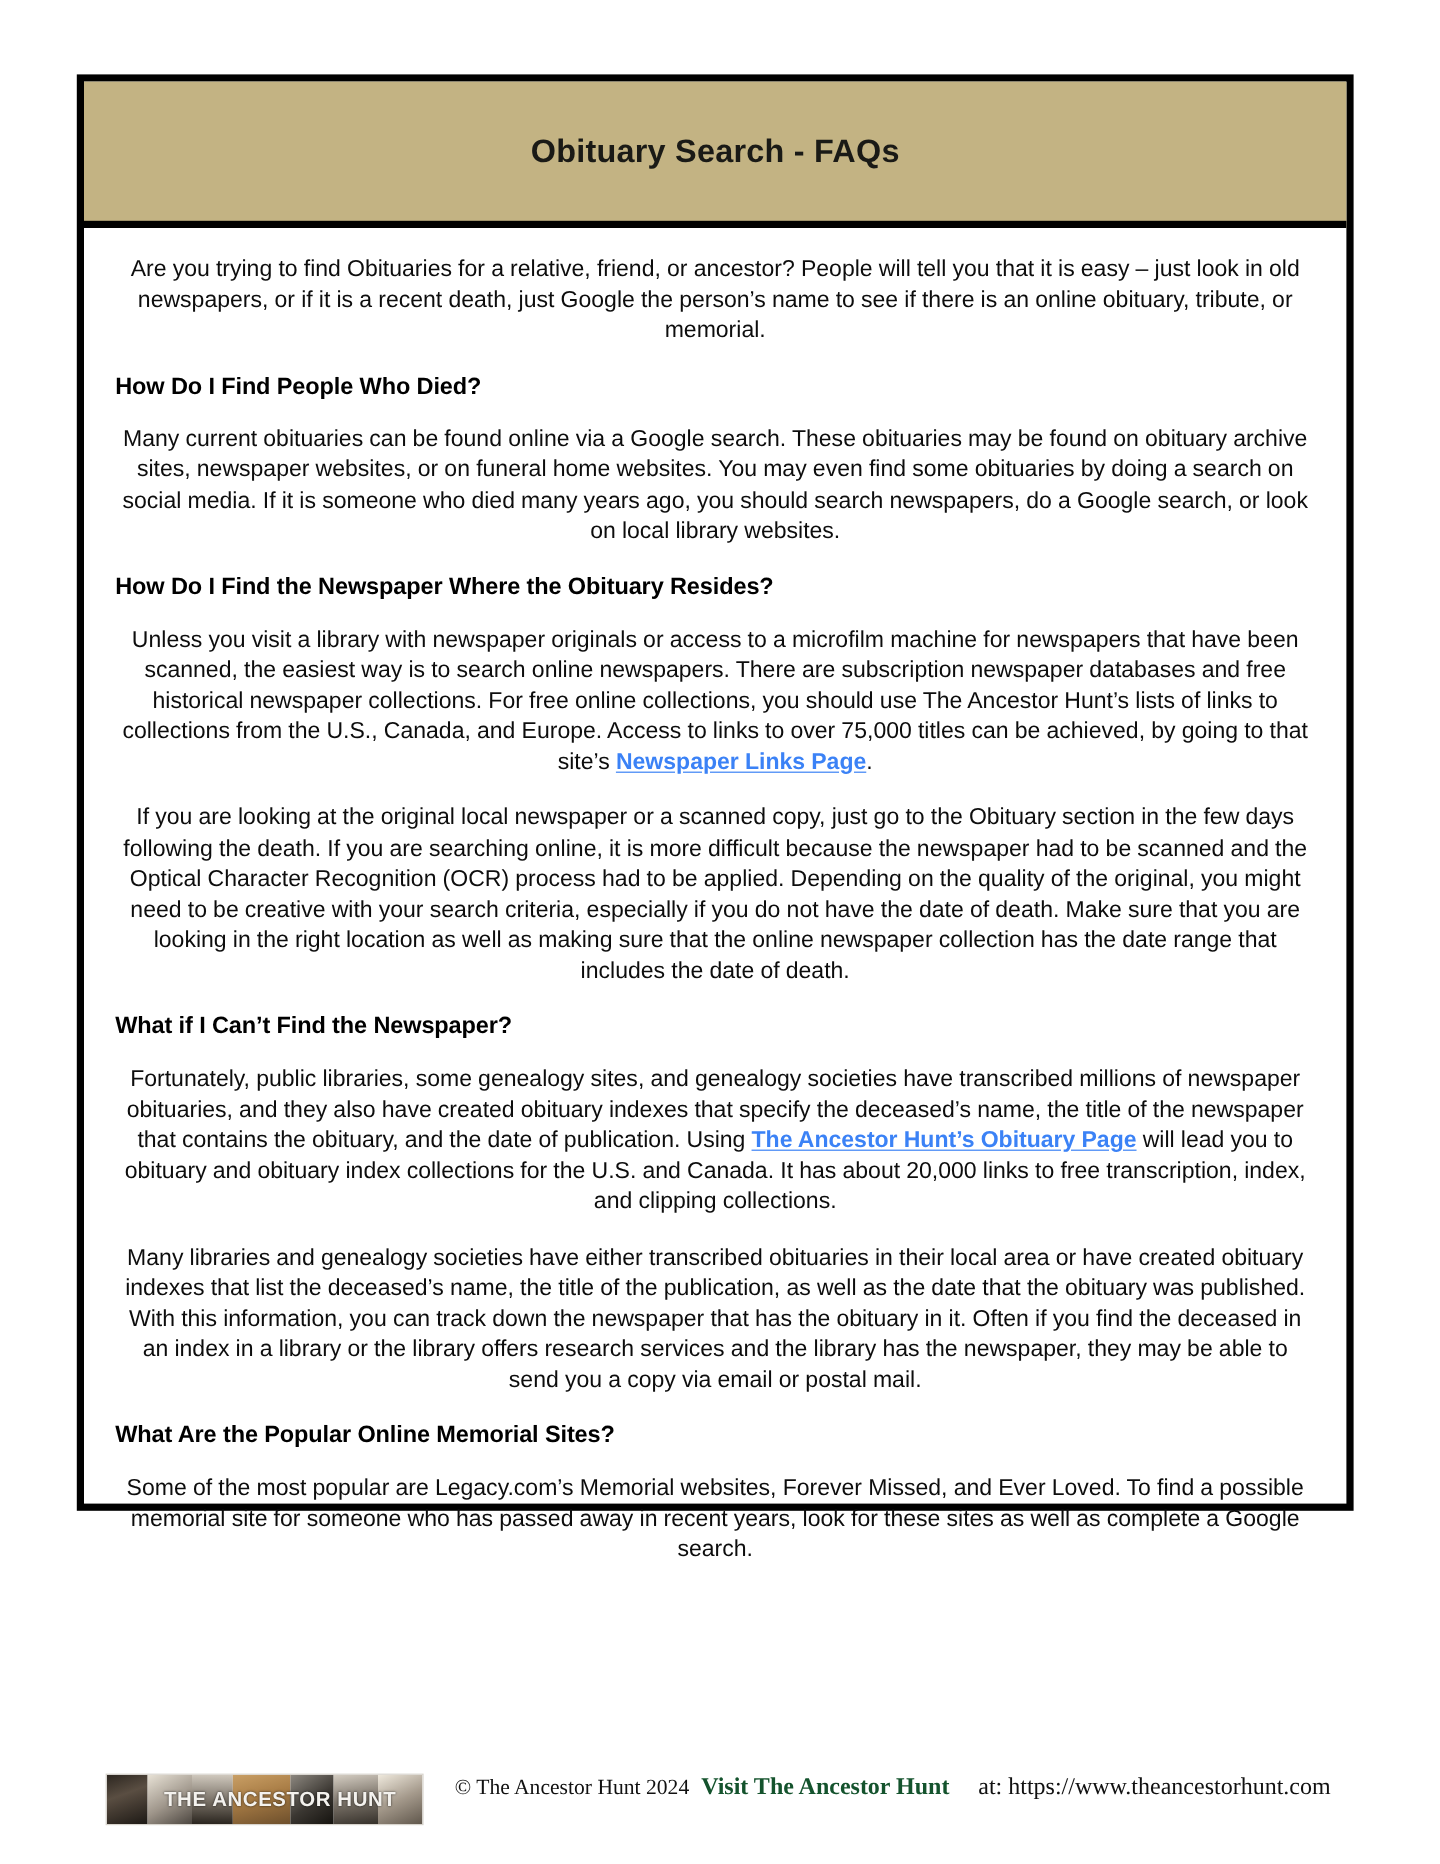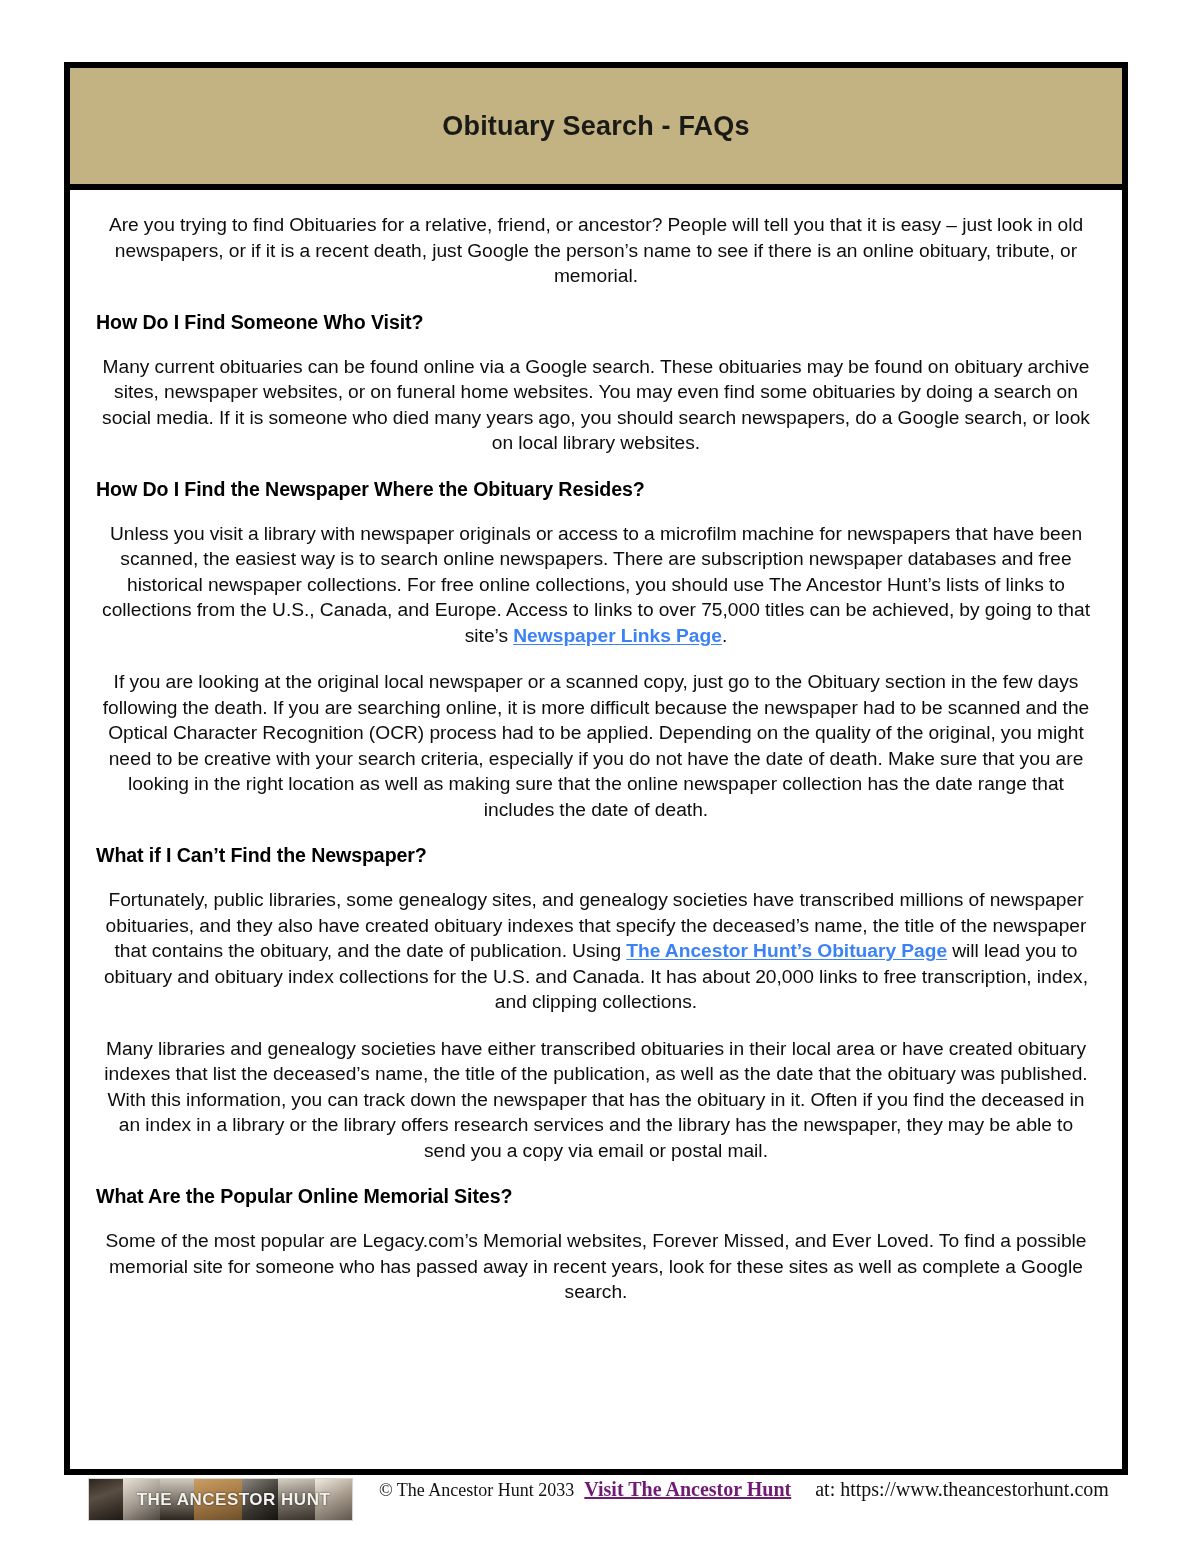--- a/index.html
+++ b/index.html
@@ -25,21 +25,21 @@
     height: 1553px;
     background: #ffffff;
   }
 
   
   .doc-box {
     position: absolute;
     left: 64px;
     top: 62px;
     width: 1064px;
-    height: 1413px;
+    height: 1197px;
     border: 6px solid #000000;
     box-sizing: border-box;
     background: #ffffff;
   }
 
   
   .title-band {
     height: 122px;
     background: #c3b383;
     border-bottom: 6px solid #000000;
@@ -139,43 +139,42 @@
     font-family: "Liberation Serif", serif;
     font-size: 19px;
     color: #111111;
     white-space: nowrap;
     display: flex;
     align-items: baseline;
   }
   .footer-text .copy { font-size: 18px; }
   .footer-text .visit {
     font-weight: bold;
-    color: #701a75;
+    color: #14532d;
     font-size: 20px;
     margin-left: 10px;
-    text-decoration: underline;
   }
   .footer-text .urlpart { margin-left: 24px; font-size: 20px; }
 </style>
 </head>
 <body>
 
 <div class="page">
 
   <div class="doc-box">
 
     <div class="title-band">
       <h1>Obituary Search - FAQs</h1>
     </div>
 
     <div class="doc-body">
 
       <p class="para">Are you trying to find Obituaries for a relative, friend, or ancestor? People will tell you that it is easy – just look in old newspapers, or if it is a recent death, just Google the person’s name to see if there is an online obituary, tribute, or memorial.</p>
 
-      <h2 class="qhead">How Do I Find Someone Who Visit?</h2>
+      <h2 class="qhead">How Do I Find People Who Died?</h2>
       <p class="para"><span>Many current obituaries can be found online via a Google search. These obituaries may be found on obituary archive sites, newspaper websites, or on funeral home websites. You may even find some obituaries by doing a search on social media. If it is someone who died many years ago, you should search newspapers, do a Google search, or look on local library websites.</span></p>
 
       <h2 class="qhead">How Do I Find the Newspaper Where the Obituary Resides?</h2>
       <p class="para"><span>Unless you visit a library with newspaper originals or access to a microfilm machine for newspapers that have been scanned, the easiest way is to search online newspapers. There are subscription newspaper databases and free historical newspaper collections. For free online collections, you should use The Ancestor Hunt’s lists of links to collections from the U.S., Canada, and Europe. Access to links to over 75,000 titles can be achieved, by going to that site’s </span><a class="doclink" href="#">Newspaper Links Page</a><span>.</span></p>
 
       <p class="para"><span>If you are looking at the original local newspaper or a scanned copy, just go to the Obituary section in the few days following the death. If you are searching online, it is more difficult because the newspaper had to be scanned and the Optical Character Recognition (OCR) process had to be applied. Depending on the quality of the original, you might need to be creative with your search criteria, especially if you do not have the date of death. Make sure that you are looking in the right location as well as making sure that the online newspaper collection has the date range that includes the date of death.</span></p>
 
       <h2 class="qhead">What if I Can’t Find the Newspaper?</h2>
       <p class="para"><span>Fortunately, public libraries, some genealogy sites, and genealogy societies have transcribed millions of newspaper obituaries, and they also have created obituary indexes that specify the deceased’s name, the title of the newspaper that contains the obituary, and the date of publication. Using </span><a class="doclink" href="#">The Ancestor Hunt’s Obituary Page</a><span> will lead you to obituary and obituary index collections for the U.S. and Canada. It has about 20,000 links to free transcription, index, and clipping collections.</span></p>
 
@@ -193,19 +192,19 @@
       <div class="pane p2"></div>
       <div class="pane p3"></div>
       <div class="pane p4"></div>
       <div class="pane p5"></div>
       <div class="pane p6"></div>
       <div class="pane p7"></div>
       <div class="logo-text">THE ANCESTOR HUNT</div>
     </div>
 
     <div class="footer-text">
-      <span class="copy">© The Ancestor Hunt 2033</span>
+      <span class="copy">© The Ancestor Hunt 2024</span>
       <span class="visit">Visit The Ancestor Hunt</span>
       <span class="urlpart">at: https://www.theancestorhunt.com</span>
     </div>
   </div>
 
 </div>
 
 </body></html>

